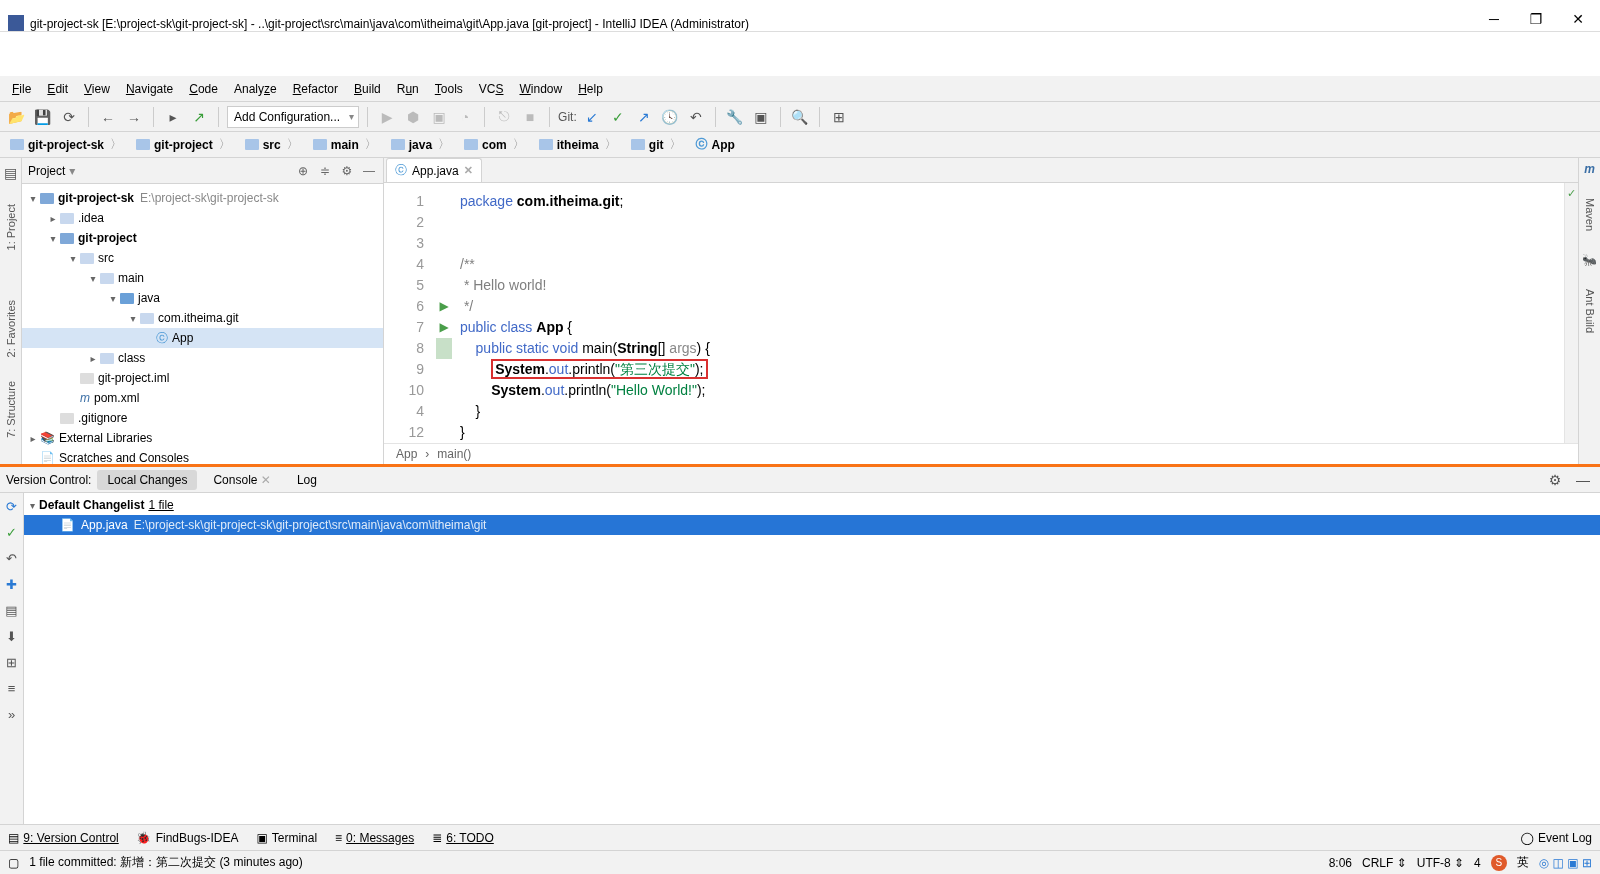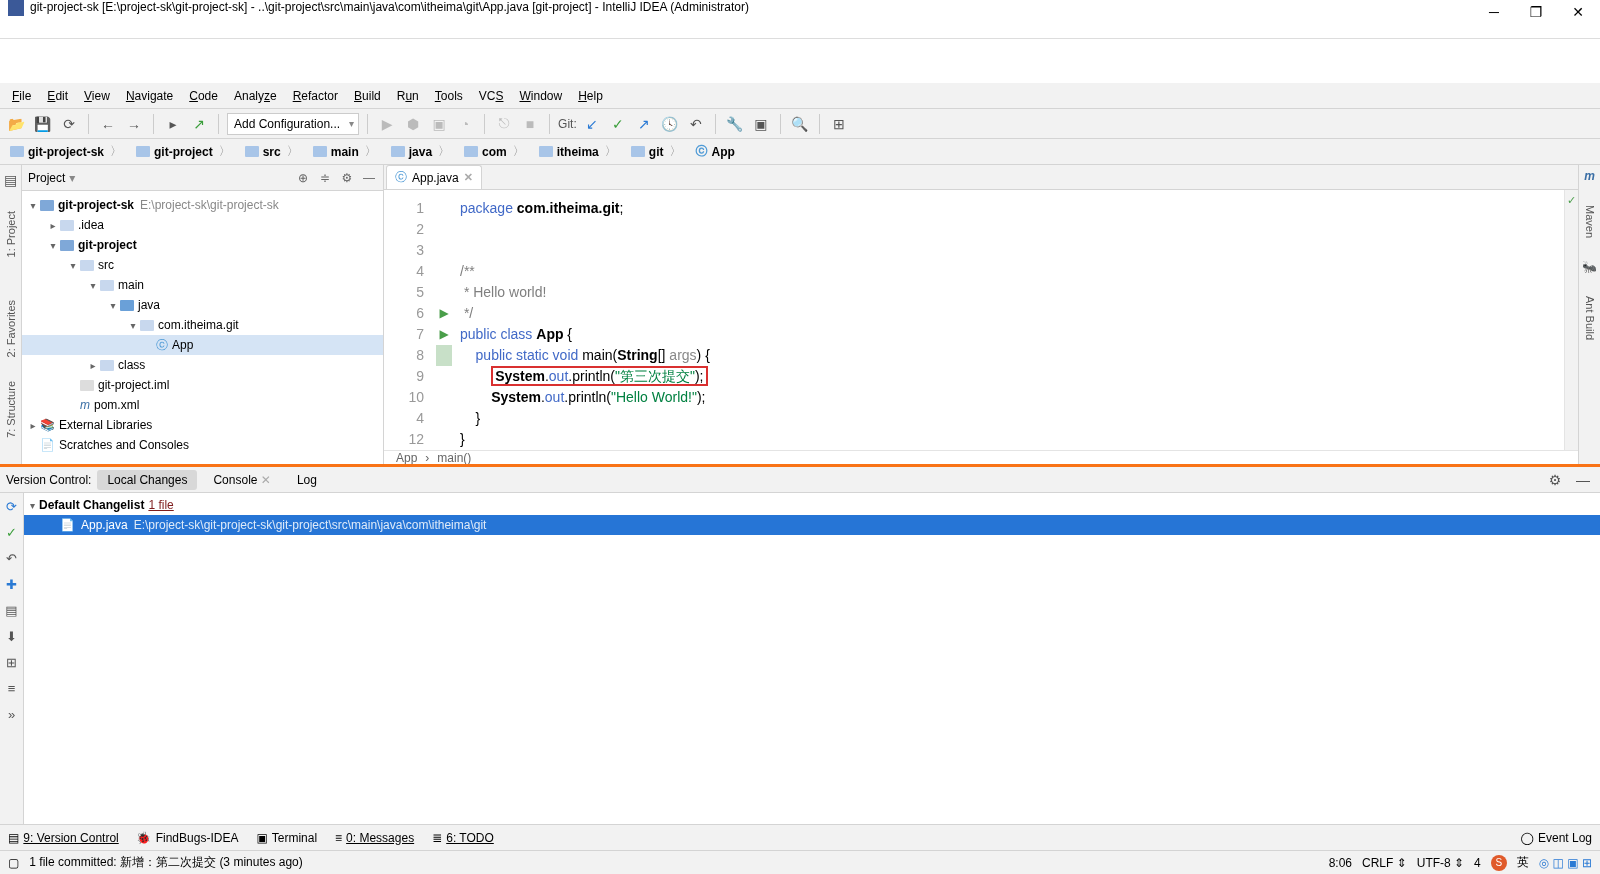--- a/index.html
+++ b/index.html
@@ -1,17 +1,17 @@
 <!DOCTYPE html>
 <html><head>
 <meta charset="utf-8">
 <style>
 * { margin:0; padding:0; box-sizing:border-box; font-family:"Segoe UI",Arial,sans-serif; }
 body { width:1600px; height:874px; background:#fff; font-size:12px; color:#000; overflow:hidden; display:flex; flex-direction:column; }
-.titlebar { height:39px; background:#fff; display:flex; align-items:flex-start; padding:0 8px; border-bottom:1px solid #ddd; }
+.titlebar { height:32px; background:#fff; display:flex; align-items:flex-end; padding:0 8px; border-bottom:1px solid #ddd; }
 .titlebar .ico { width:16px; height:16px; background:#3b5998; margin-right:6px; }
 .titlebar .ttl { flex:1; font-size:12px; }
 .winbtns { display:flex; gap:14px; }
 .winbtn { width:28px; height:24px; display:flex; align-items:center; justify-content:center; font-size:14px; cursor:pointer; }
 .menubar { height:26px; display:flex; align-items:center; padding:0 6px; gap:4px; background:#f2f2f2; border-bottom:1px solid #d4d4d4;margin-top:44px; }
 .menubar span { padding:2px 6px; cursor:pointer; }
 .menubar span u { text-decoration:underline; }
 .toolbar { height:30px; display:flex; align-items:center; padding:0 6px; gap:4px; background:#f2f2f2; border-bottom:1px solid #d4d4d4; }
 .tbtn { width:22px; height:22px; display:flex; align-items:center; justify-content:center; color:#555; cursor:pointer; font-size:14px; }
 .tsep { width:1px; height:20px; background:#ccc; margin:0 4px; }
@@ -62,21 +62,21 @@
 .bptab { padding:3px 10px; cursor:pointer; font-size:12px; border-radius:3px; }
 .bptab.act { background:#d8d8d8;text-align:center; }
 .bptabs .rgt { margin-left:auto; display:flex; gap:6px; }
 .bpbody { flex:1; display:flex; background:#fff; }
 .bpside { width:24px; background:#f2f2f2; border-right:1px solid #d4d4d4; display:flex; flex-direction:column; align-items:center; padding:6px 0; gap:10px; }
 .bpside .sico { width:16px; height:16px; cursor:pointer; color:#555; font-size:13px; text-align:center; }
 .bplist { flex:1; padding:2px 0; font-size:12px; }
 .clhead { display:flex; align-items:center; height:20px; padding:0 6px; gap:4px; }
 .clhead .ar { font-size:10px; color:#666; }
 .clhead b { font-weight:bold; }
-.clhead .gray { color:#7f1d1d;text-decoration:underline; }
+.clhead .gray { color:#000000;text-decoration:underline; }
 .clitem { display:flex; align-items:center; height:20px; padding:0 6px 0 36px; gap:6px; background:#2675d6; color:#fff; }
 .bottombar { height:26px; display:flex; align-items:center; background:#f2f2f2; border-top:1px solid #d4d4d4; padding:0 8px; gap:18px; font-size:12px; }
 .bottombar .bbtn { display:flex; align-items:center; gap:4px; cursor:pointer; }
 .statusbar { height:24px; display:flex; align-items:center; background:#f2f2f2; border-top:1px solid #d4d4d4; padding:0 8px; font-size:12px; gap:10px; }
 .statusbar .rgt { margin-left:auto; display:flex; gap:10px; align-items:center; }
 </style>
 </head>
 <body>
 
 <div class="titlebar">
@@ -257,20 +257,24 @@
           <span class="fico"></span>
           <span>class</span>
         </div>
       <div class="tnode" style="padding-left:58px">
           <span class="fico file"></span>
           <span>git-project.iml</span>
         </div>
       <div class="tnode" style="padding-left:58px">
           <span style="color:#3a6ea5;font-style:italic;margin-right:4px">m</span>
           <span>pom.xml</span>
+        </div>
+      <div class="tnode" style="padding-left:38px">
+          <span class="fico file"></span>
+          <span>.gitignore</span>
         </div>
       <div class="tnode" style="padding-left:4px">
           <span class="ar">▸</span>
           <span style="margin-right:4px">📚</span>
           <span>External Libraries</span>
         </div>
       <div class="tnode" style="padding-left:18px">
           <span style="margin-right:4px;color:#d8a030">📄</span>
           <span>Scratches and Consoles</span>
         </div>

